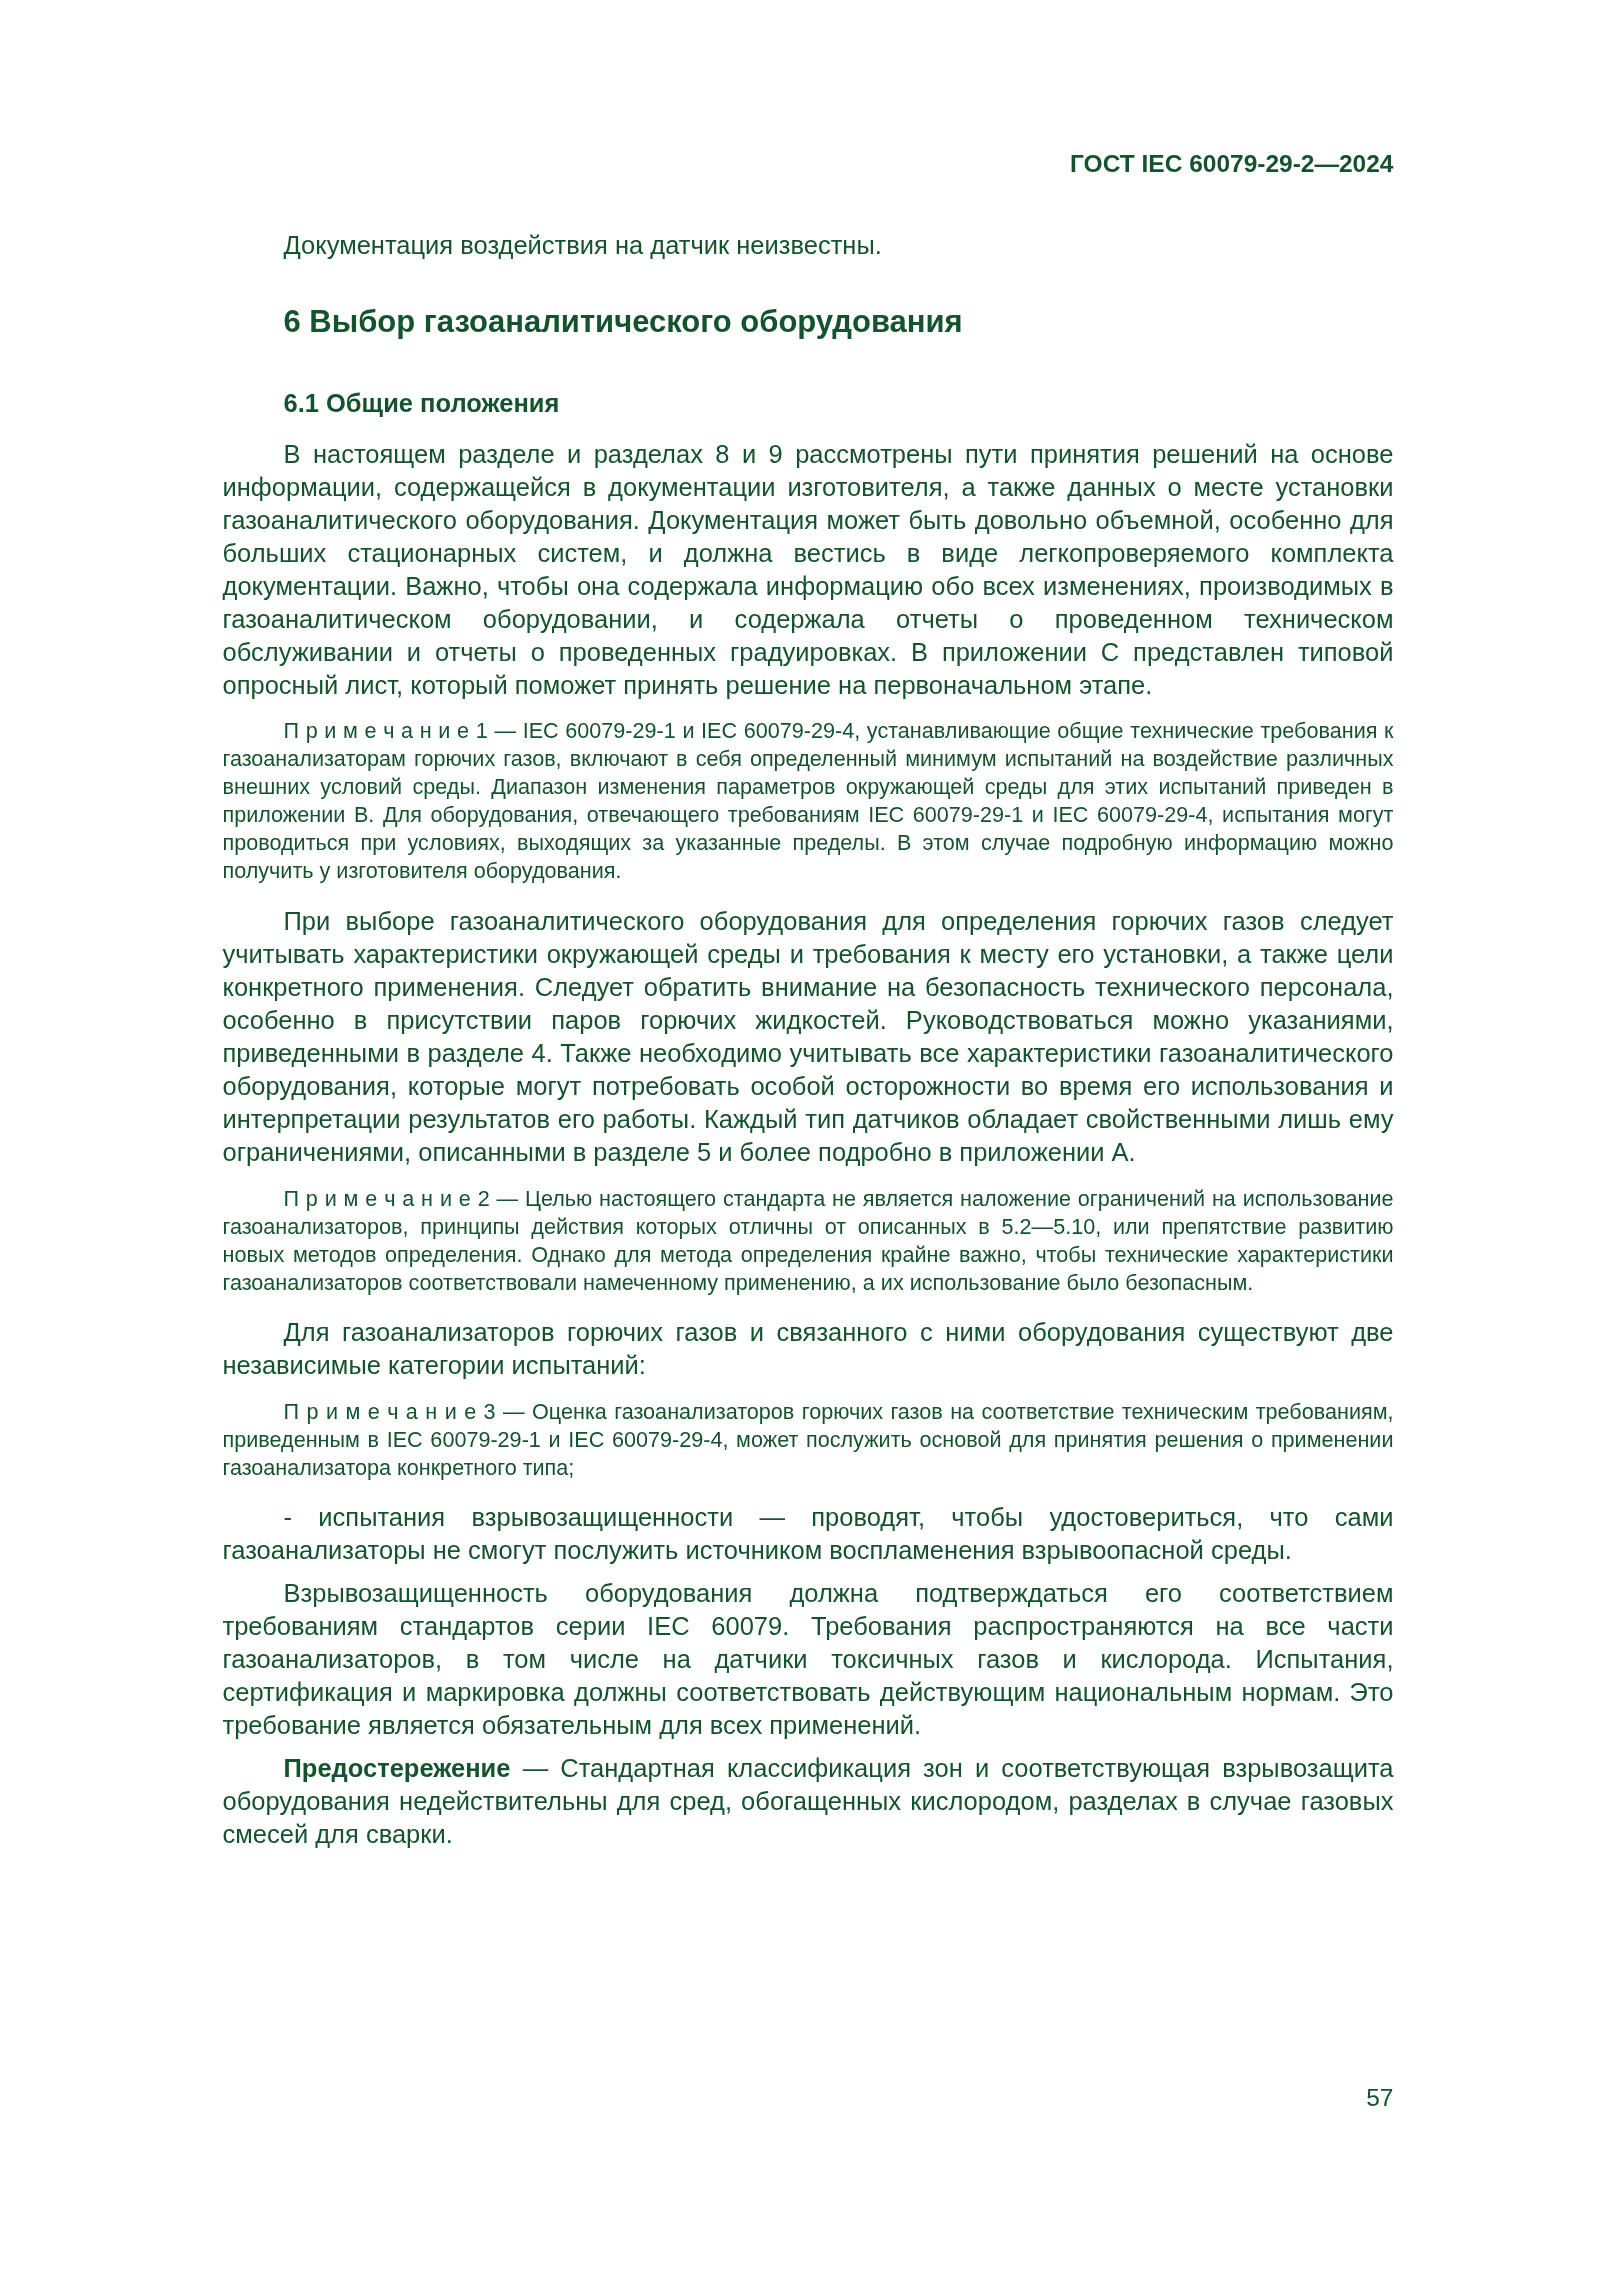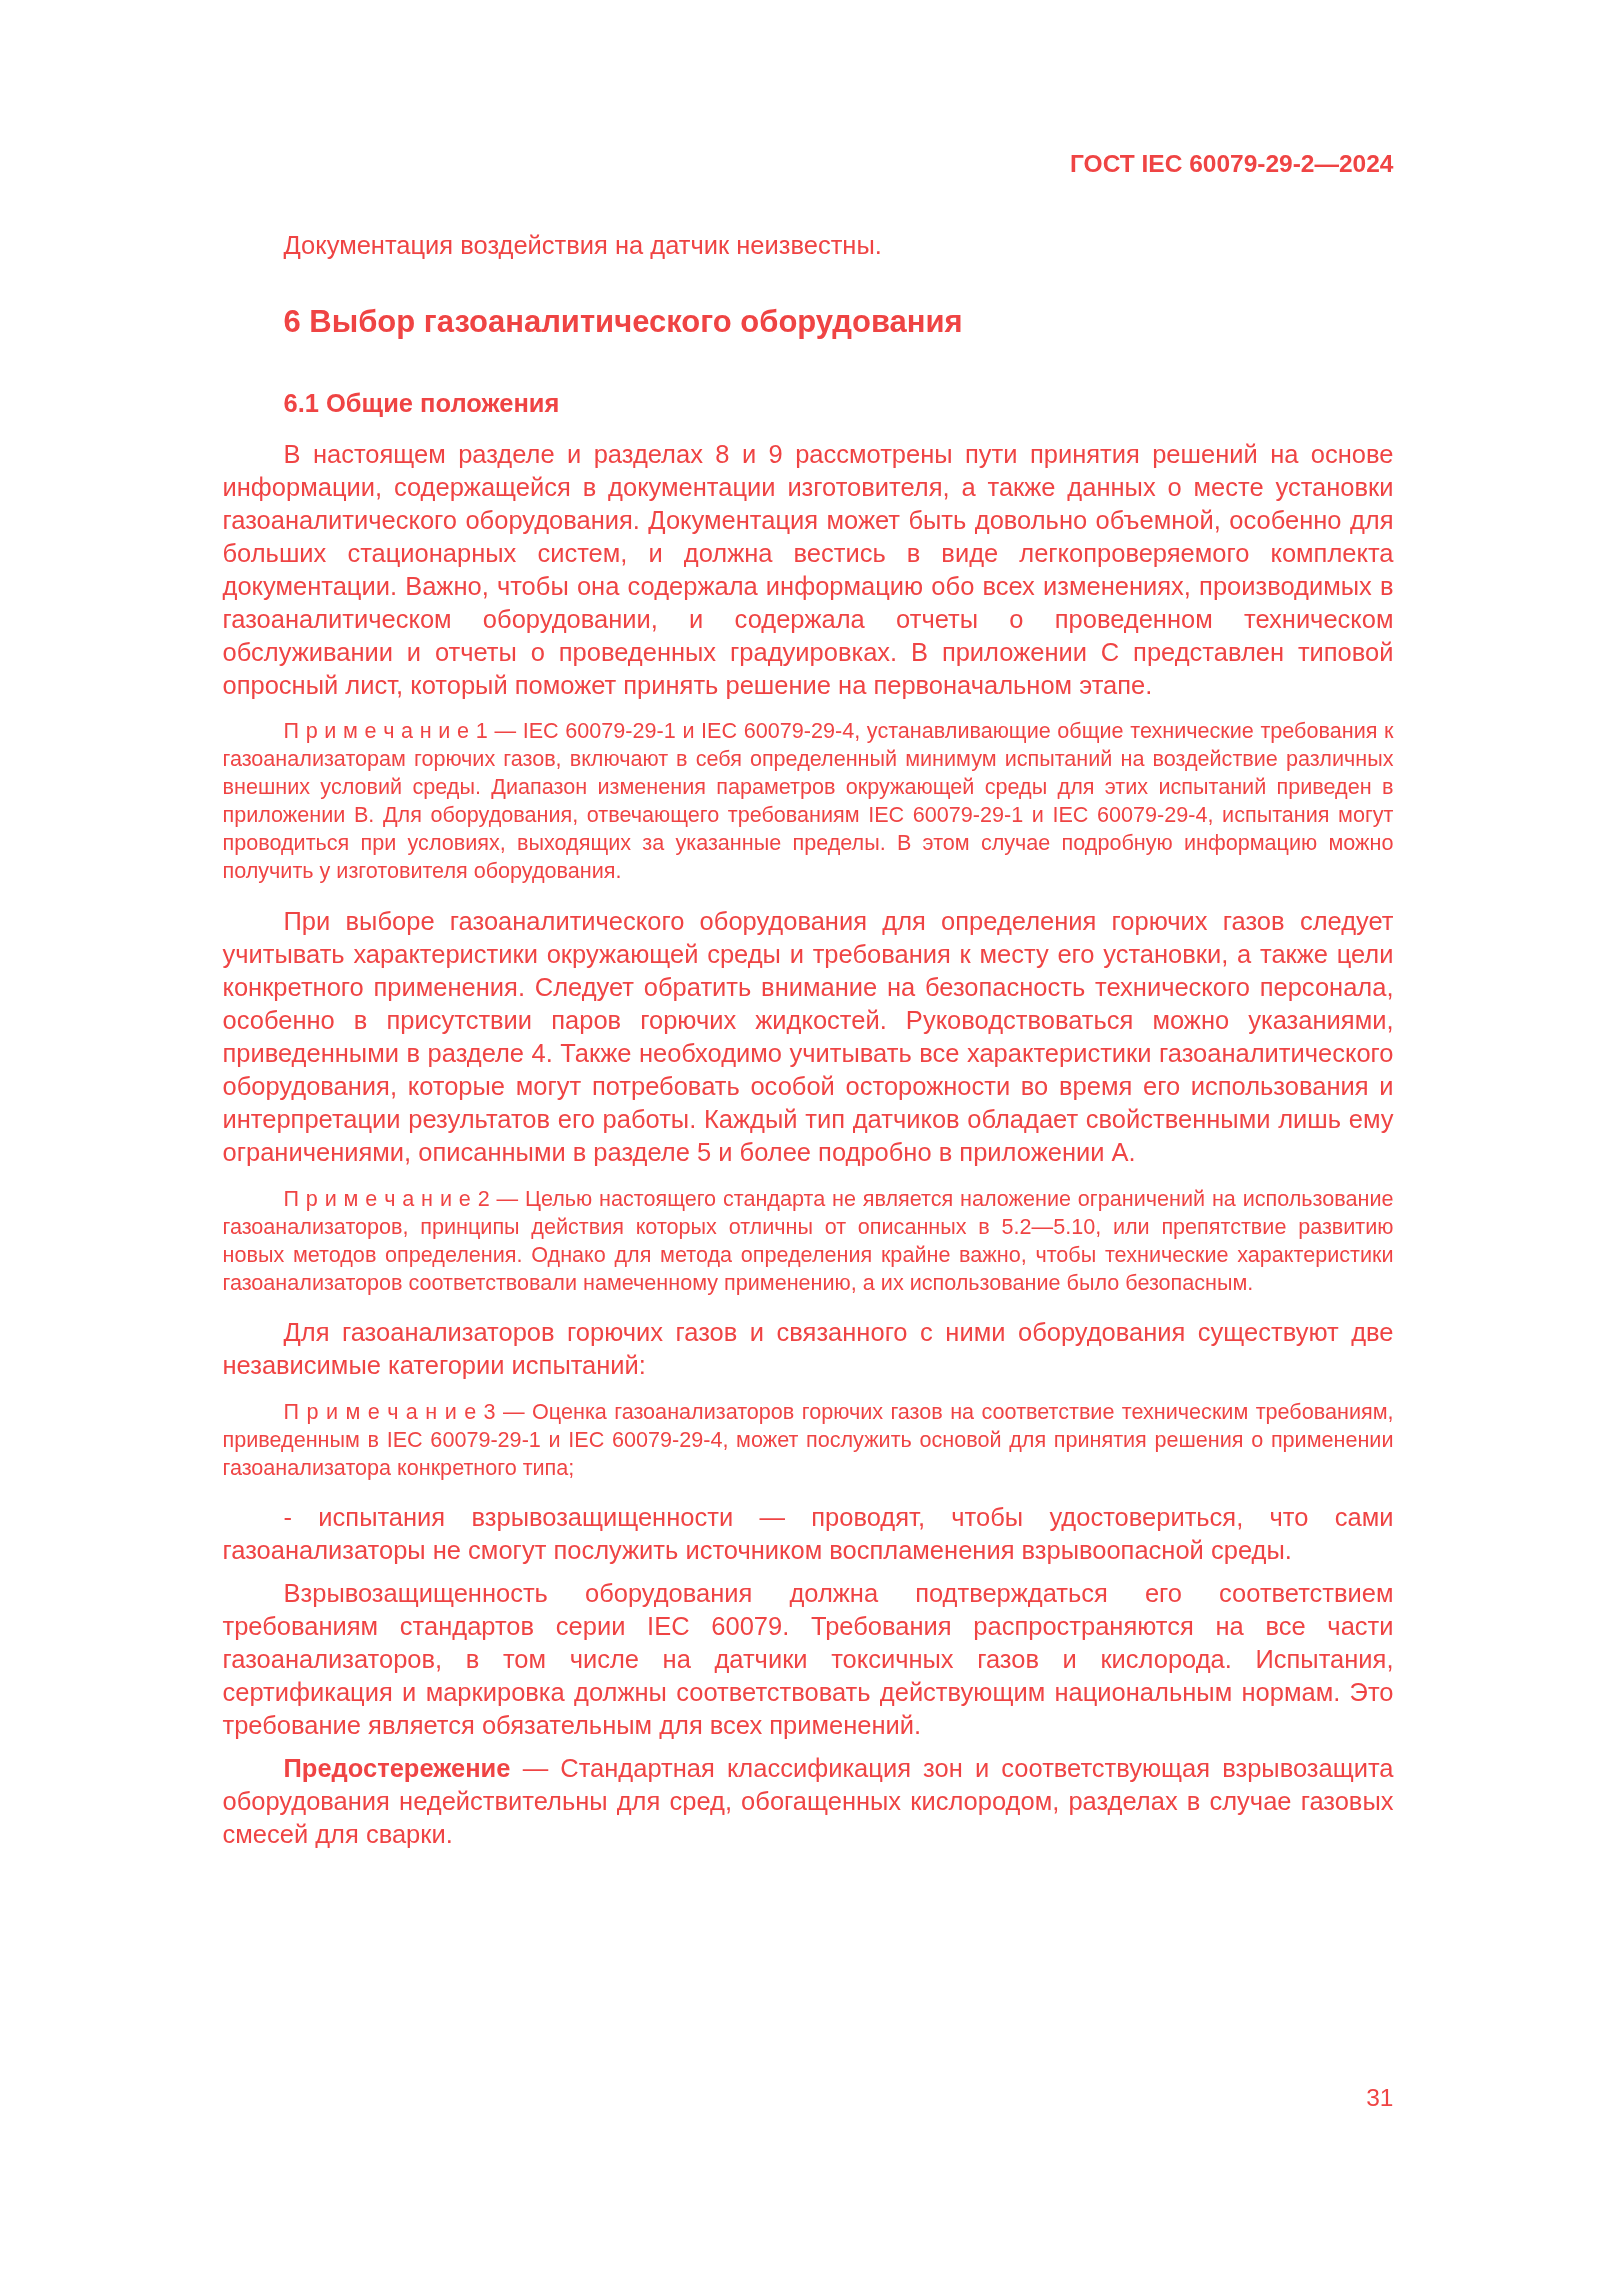--- a/index.html
+++ b/index.html
@@ -9,21 +9,21 @@
   }
   .page {
     position: relative;
     width: 1412px;
     height: 2293px;
     margin: 0 auto;
     background: #ffffff;
     box-sizing: border-box;
     padding: 147px 123px 11px 118px;
     font-family: "Liberation Sans", sans-serif;
-    color: #ef4444;
+    color: #14532d;
   }
   .doc-header {
     text-align: right;
     font-weight: bold;
     font-size: 24.5px;
     line-height: 33px;
     margin-bottom: 49px;
   }
   .h-sub {
     margin: 0;
@@ -105,17 +105,17 @@
 
     <p class="body">- испытания взрывозащищенности — проводят, чтобы удостовериться, что сами газоанализаторы не смогут послужить источником воспламенения взрывоопасной среды.</p>
 
     <p class="body">Взрывозащищенность оборудования должна подтверждаться его соответствием требованиям стандартов серии IEC 60079. Требования распространяются на все части газоанализаторов, в том числе на датчики токсичных газов и кислорода. Испытания, сертификация и маркировка должны соответствовать действующим национальным нормам. Это требование является обязательным для всех применений.</p>
 
     <p class="body"><span class="lead-bold">Предостережение</span><span> — Стандартная классификация зон и соответствующая взрывозащита оборудования недействительны для сред, обогащенных кислородом, разделах в случае газовых смесей для сварки.</span></p>
 
   </main>
 
   <footer>
-    <span class="page-number">31</span>
+    <span class="page-number">57</span>
   </footer>
 
 </div>
 
 
 </body></html>

